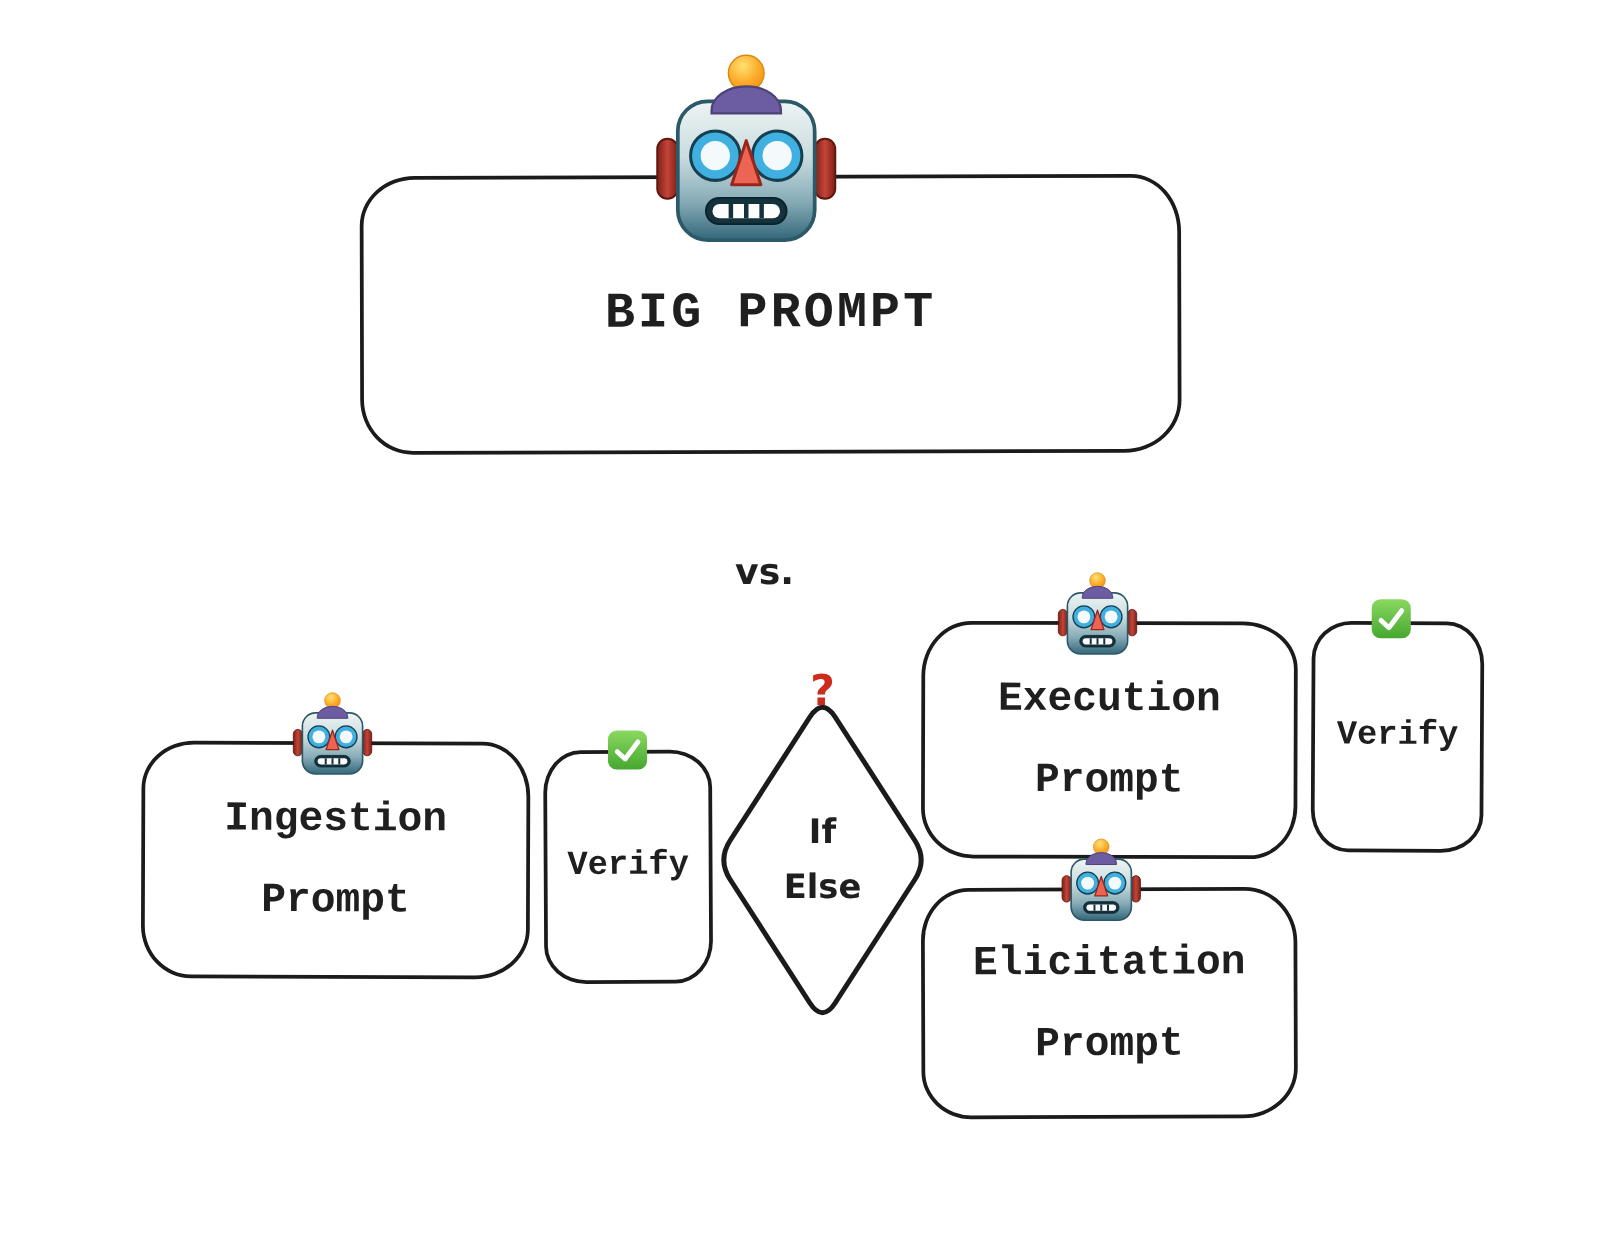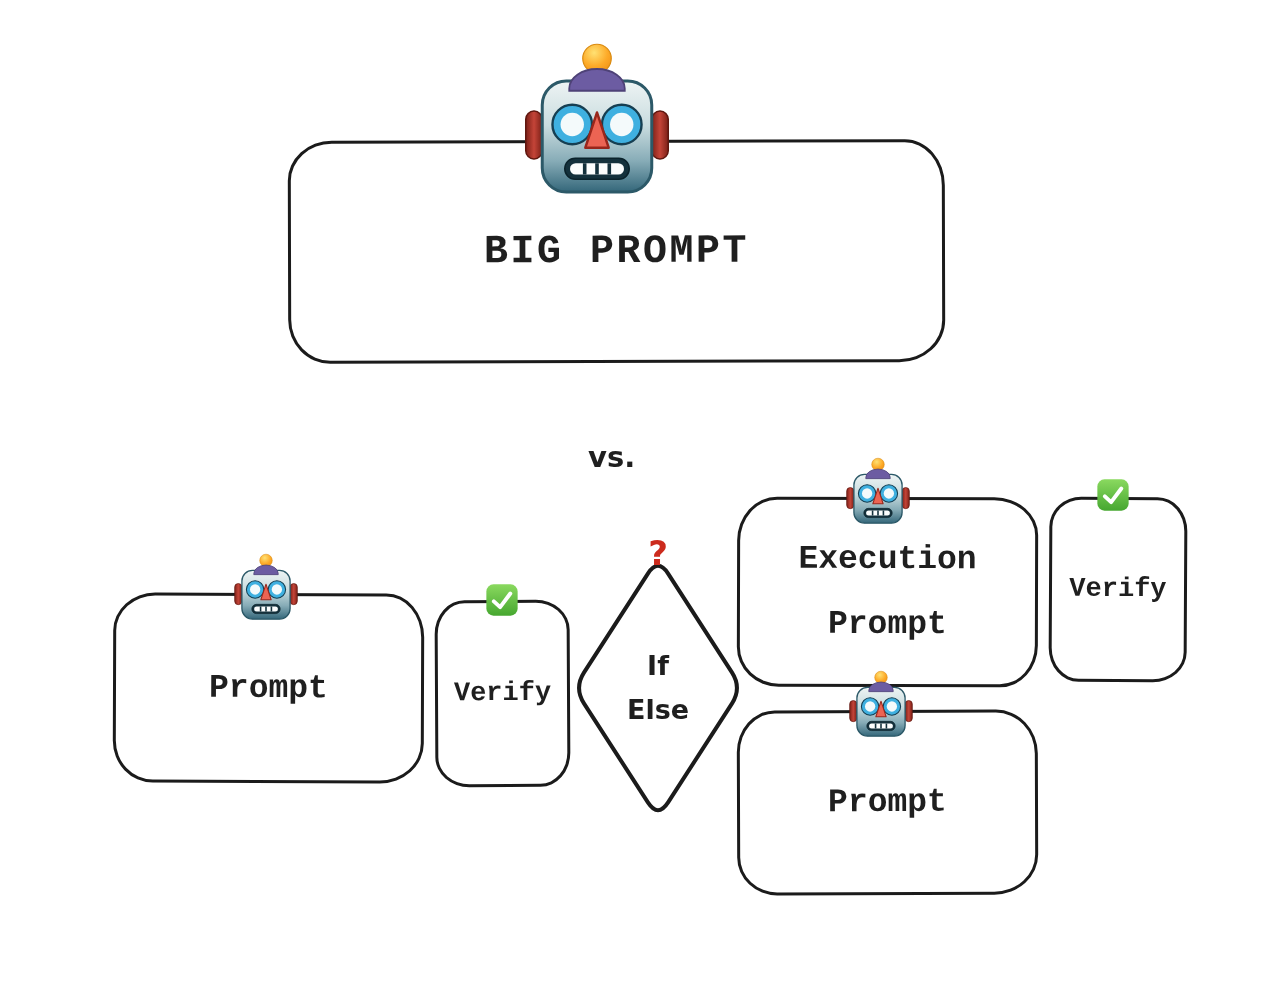--- a/index.html
+++ b/index.html
@@ -136,20 +136,21 @@
     <span class="label big-label">BIG PROMPT</span>
   </div>
   <svg class="emoji robot-big" viewBox="0 0 100 104">
       <use href="#robot-emoji"></use>
     </svg>
 
   <div class="vs">vs.</div>
 
   <div class="box ingestion">
     <div class="label two-line">
+      <span>Ingestion</span>
       <span>Prompt</span>
     </div>
   </div>
   <svg class="emoji robot-ingestion" viewBox="0 0 100 104">
       <use href="#robot-emoji"></use>
     </svg>
 
   <div class="box verify-left">
     <span class="label verify-label">Verify</span>
   </div>
@@ -178,20 +179,21 @@
 
   <div class="box verify-right">
     <span class="label verify-label">Verify</span>
   </div>
   <svg class="emoji check-right" viewBox="0 0 100 100">
       <use href="#check-emoji"></use>
     </svg>
 
   <div class="box elicitation">
     <div class="label two-line">
+      <span>Elicitation</span>
       <span>Prompt</span>
     </div>
   </div>
   <svg class="emoji robot-elicitation" viewBox="0 0 100 104">
       <use href="#robot-emoji"></use>
     </svg>
 
 </div>
 
 </body></html>

